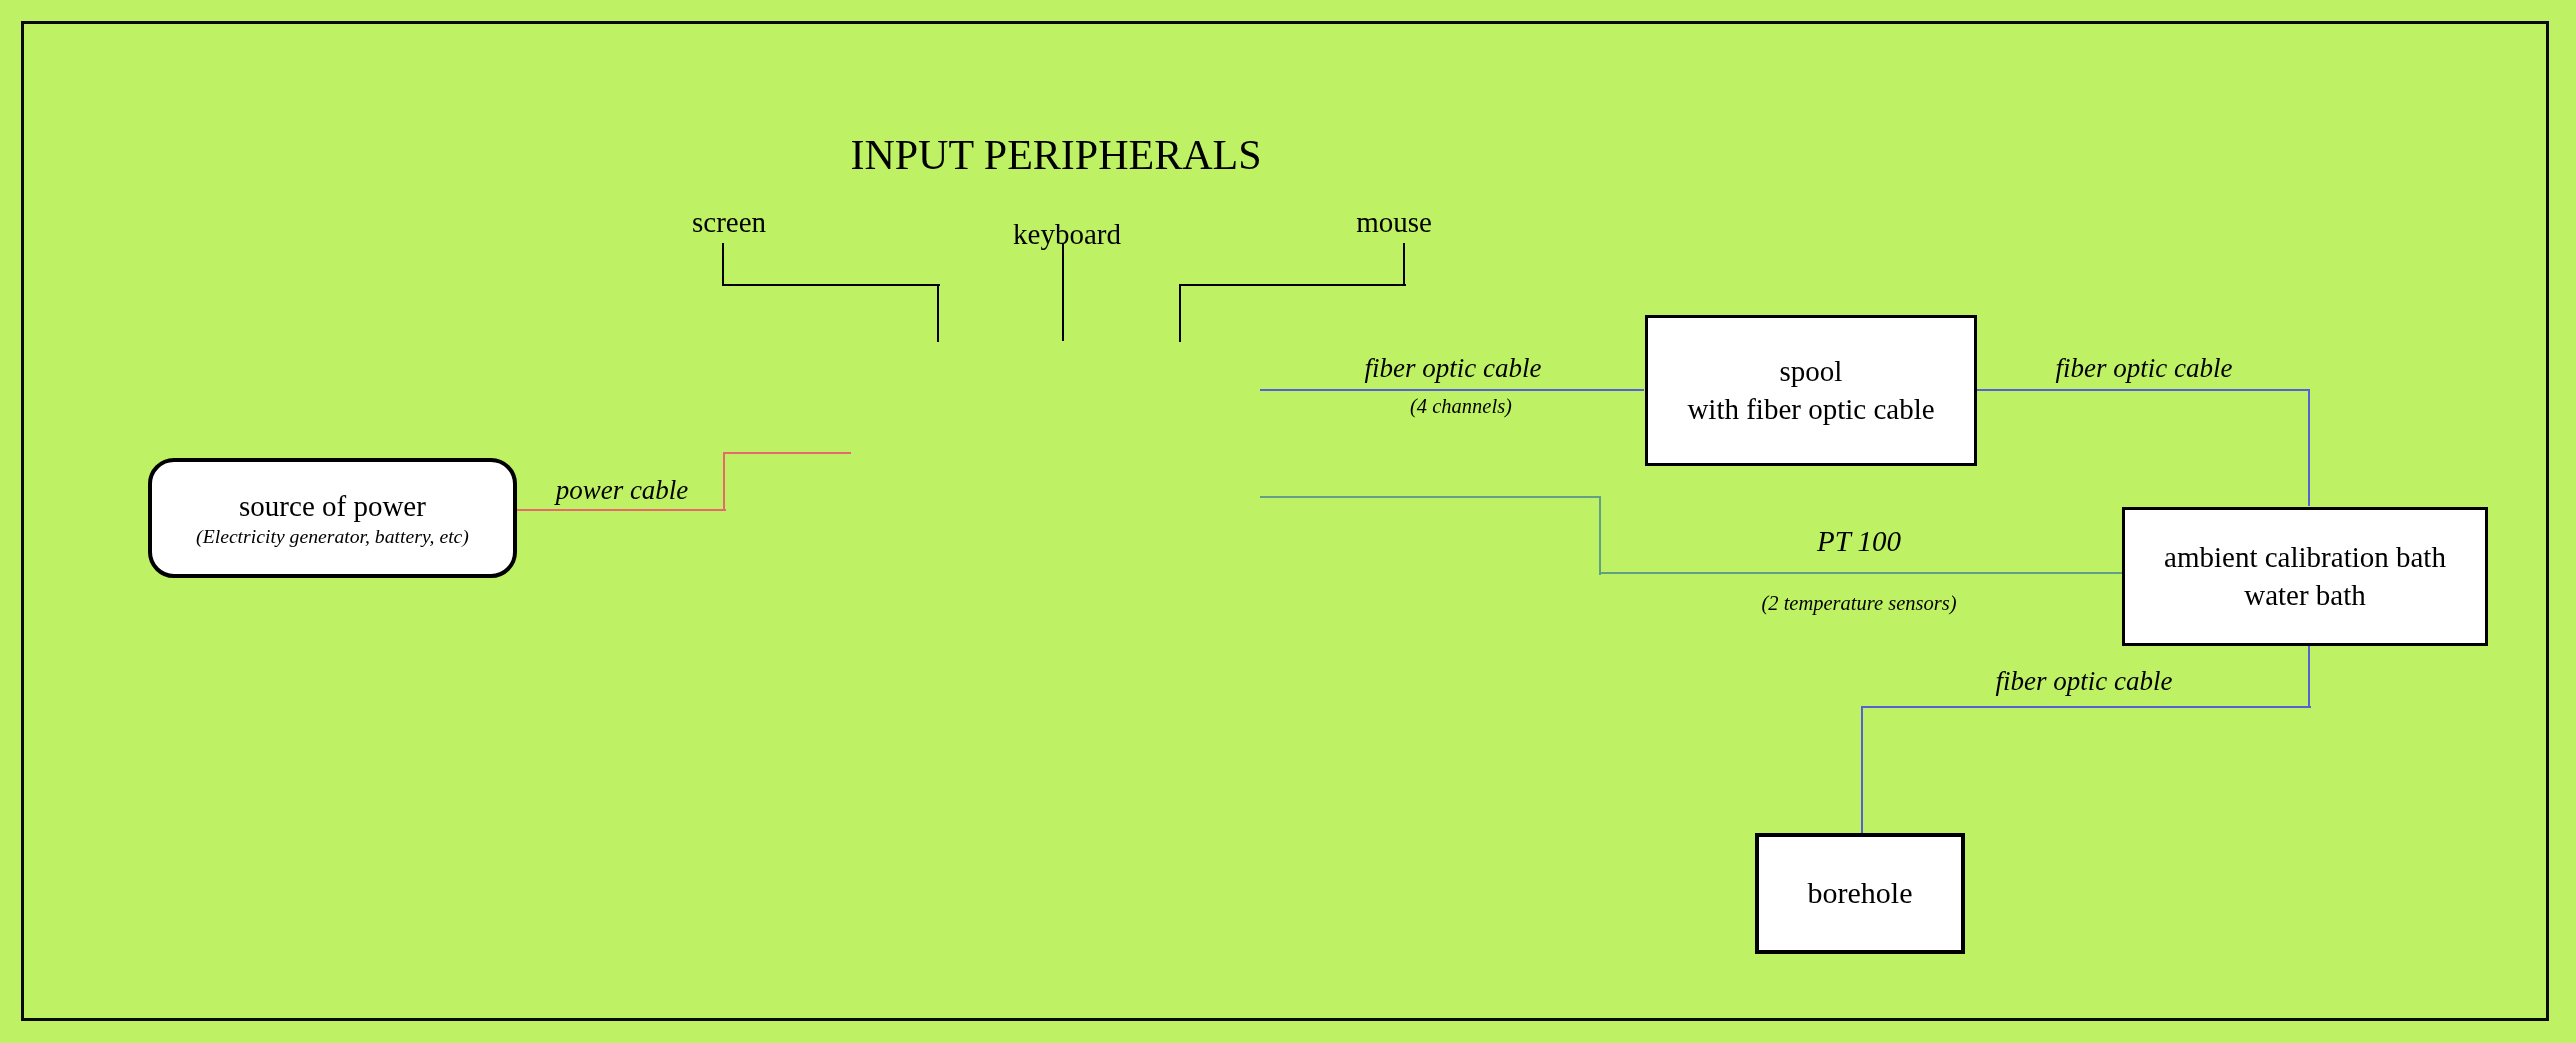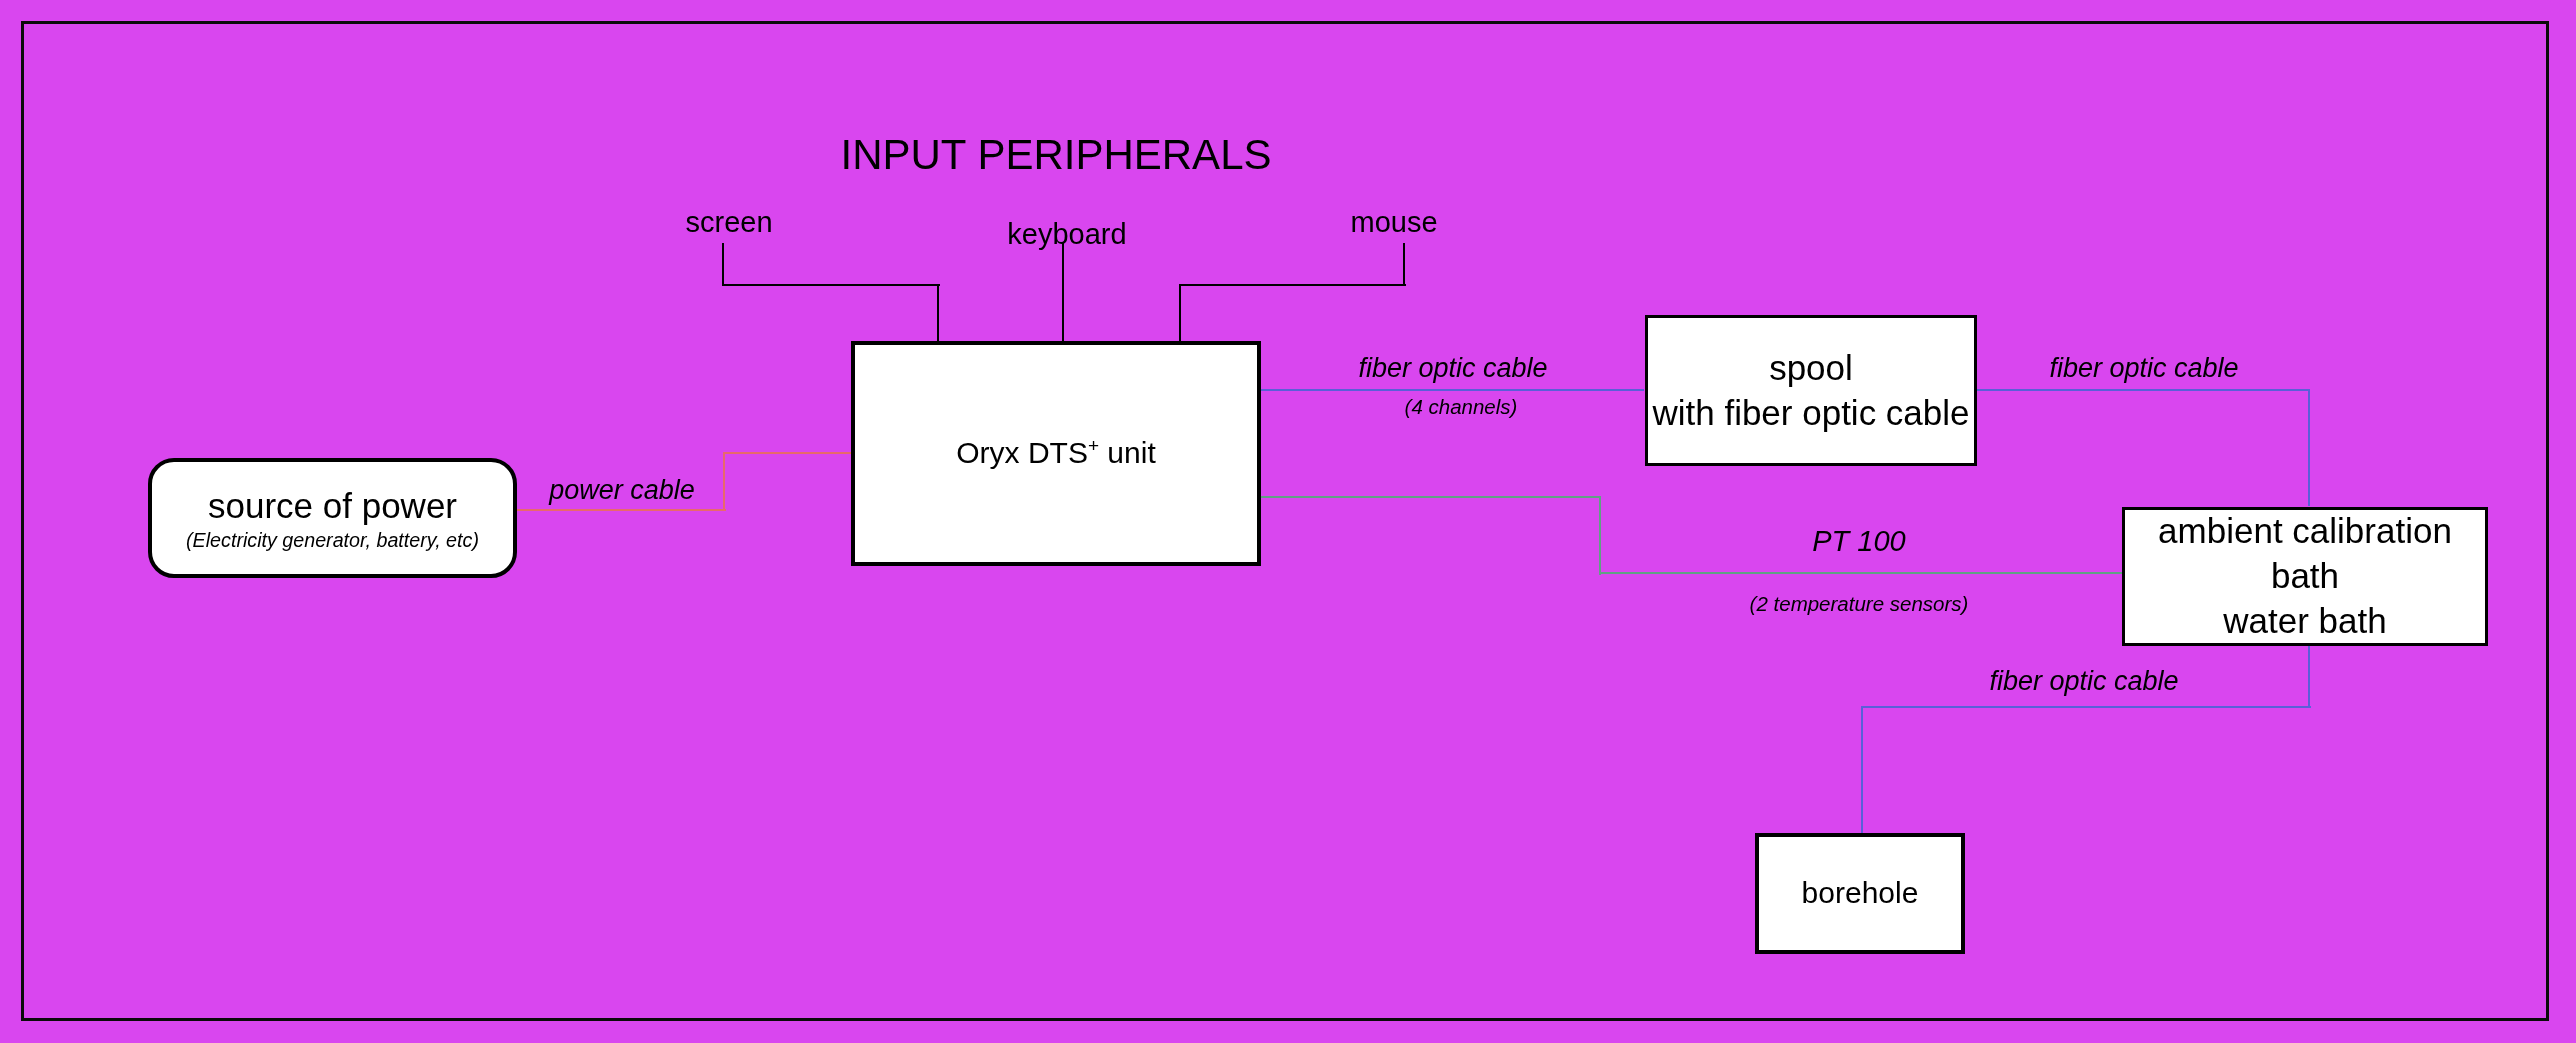--- a/index.html
+++ b/index.html
@@ -1,37 +1,37 @@
 <!DOCTYPE html>
 <html style="font-size:12.6px"><head>
 <meta charset="utf-8">
 <style>
   html,body{margin:0;padding:0;background:#ffffff;}
   .canvas{
-    position:relative;width:2576px;height:1043px;background:#d946ef;
-    font-family:Liberation Sans, sans-serif;color:#000;
+    position:relative;width:2576px;height:1043px;background:#bef264;
+    font-family:Liberation Serif, serif;color:#000;
     overflow:hidden;
   }
   .frame{
     position:absolute;left:20.5px;top:20.5px;width:2528px;height:1000px;
     border:3.9px solid #0a0a0a;box-sizing:border-box;
   }
   .seg{position:absolute;background:#000;}
   .lbl{position:absolute;transform:translateX(-50%);white-space:nowrap;line-height:1.15;}
   .title{font-size:42px;}
   .plabel{font-size:29px;}
   .cable{font-size:27px;font-style:italic;}
   .cable-sub{font-size:20.5px;font-style:italic;}
   .pt{font-size:29px;font-style:italic;}
   .node{
     position:absolute;background:#fff;border:4.7px solid #000;box-sizing:border-box;
     display:flex;flex-direction:column;align-items:center;justify-content:center;
     text-align:center;line-height:1.28;
   }
-  .node.thin{border-width:3.9px;} .fs37{font-size:35px;} .fs38{font-size:30px;}
+  .node.thin{border-width:3.9px;} .fs37{font-size:29px;} .fs38{font-size:30px;}
   .sub-line{font-size:19.7px;font-style:italic;line-height:1.2;}
   sup{font-size:19px;line-height:0;}
 </style>
 </head>
 <body>
 
 <div class="canvas">
 
   <div class="frame"></div>
 
@@ -71,23 +71,20 @@
   <div class="seg" style="left: 2308px; top: 644px; width: 2.4px; height: 63px; background-color: rgb(90, 95, 216);"></div>
   <div class="seg" style="left: 1861px; top: 706px; width: 450px; height: 2.4px; background-color: rgb(90, 95, 216);"></div>
   <div class="seg" style="left: 1861px; top: 706px; width: 2.4px; height: 128px; background-color: rgb(90, 95, 216);"></div>
   <div class="lbl cable" style="left:2084px;top:666px;">fiber optic cable</div>
 
   <div class="node" style="left:148px;top:458px;width:369px;height:120px;border-radius:26px;">
     <div class="fs37">source of power</div>
     <div class="sub-line">(Electricity generator, battery, etc)</div>
   </div>
 
-  <div class="node" style="left:851px;top:341px;width:410px;height:225px;">
-    <div class="fs38"><span>Oryx DTS</span><sup>+</sup><span> unit</span></div>
-  </div>
 
   <div class="node thin" style="left:1645px;top:315px;width:332px;height:151px;">
     <div class="fs37">spool</div>
     <div class="fs37">with fiber optic cable</div>
   </div>
 
   <div class="node thin" style="left:2122px;top:507px;width:366px;height:139px;">
     <div class="fs37">ambient calibration bath</div>
     <div class="fs37">water bath</div>
   </div>

